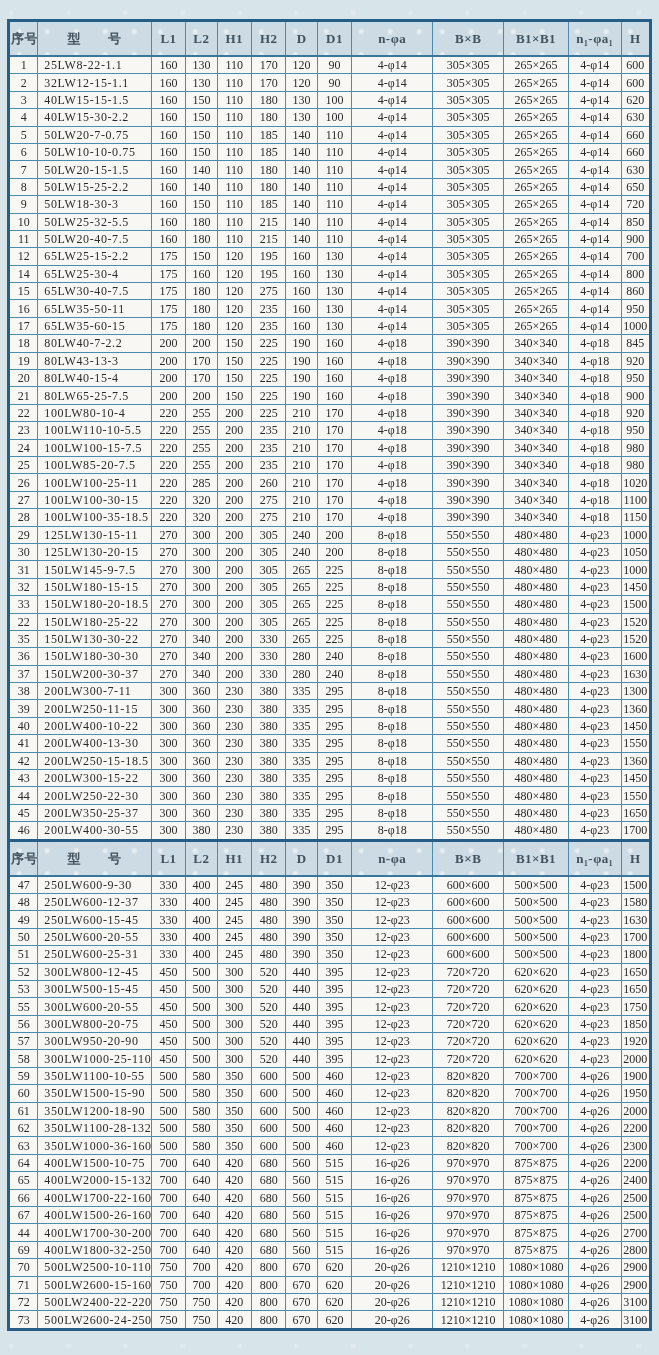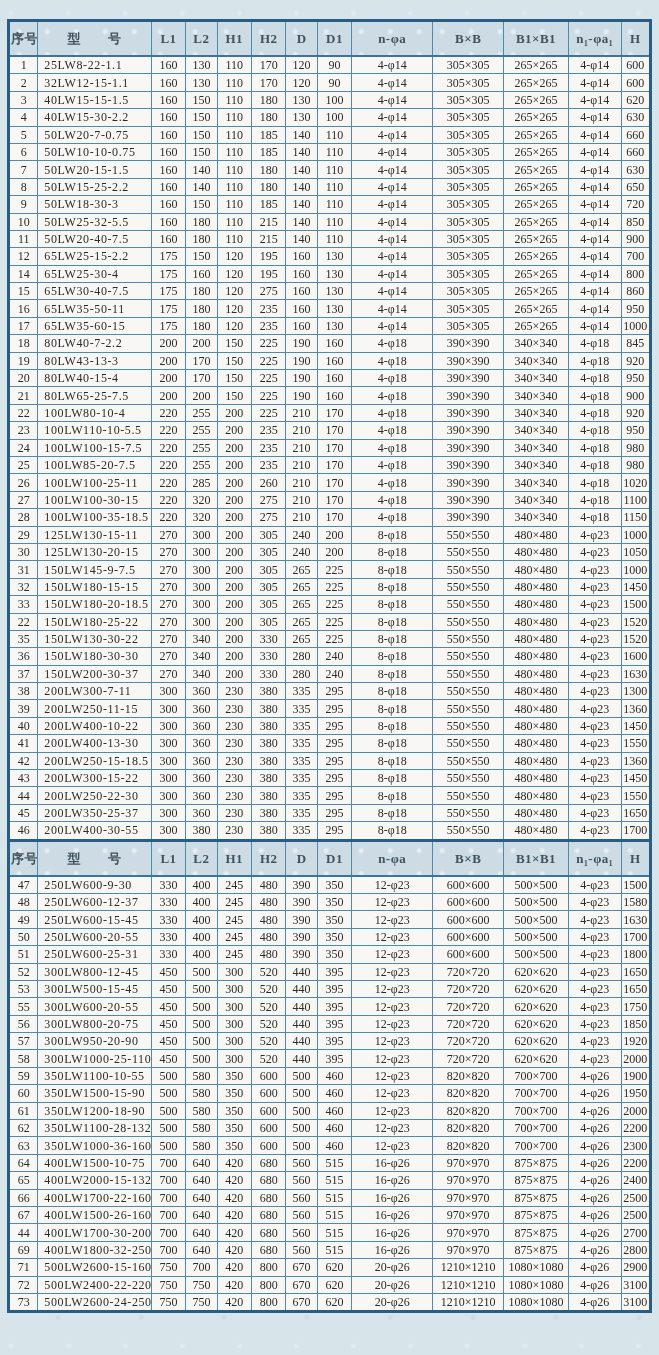--- a/index.html
+++ b/index.html
@@ -1098,20 +1098,35 @@
           <td>680</td>
           <td>560</td>
           <td>515</td>
           <td>16-φ26</td>
           <td>970×970</td>
           <td>875×875</td>
           <td>4-φ26</td>
           <td>2800</td>
         </tr>
         <tr>
+          <td>70</td>
+          <td class="model-cell">500LW2500-10-110</td>
+          <td>750</td>
+          <td>700</td>
+          <td>420</td>
+          <td>800</td>
+          <td>670</td>
+          <td>620</td>
+          <td>20-φ26</td>
+          <td>1210×1210</td>
+          <td>1080×1080</td>
+          <td>4-φ26</td>
+          <td>2900</td>
+        </tr>
+        <tr>
           <td>71</td>
           <td class="model-cell">500LW2600-15-160</td>
           <td>750</td>
           <td>700</td>
           <td>420</td>
           <td>800</td>
           <td>670</td>
           <td>620</td>
           <td>20-φ26</td>
           <td>1210×1210</td>

